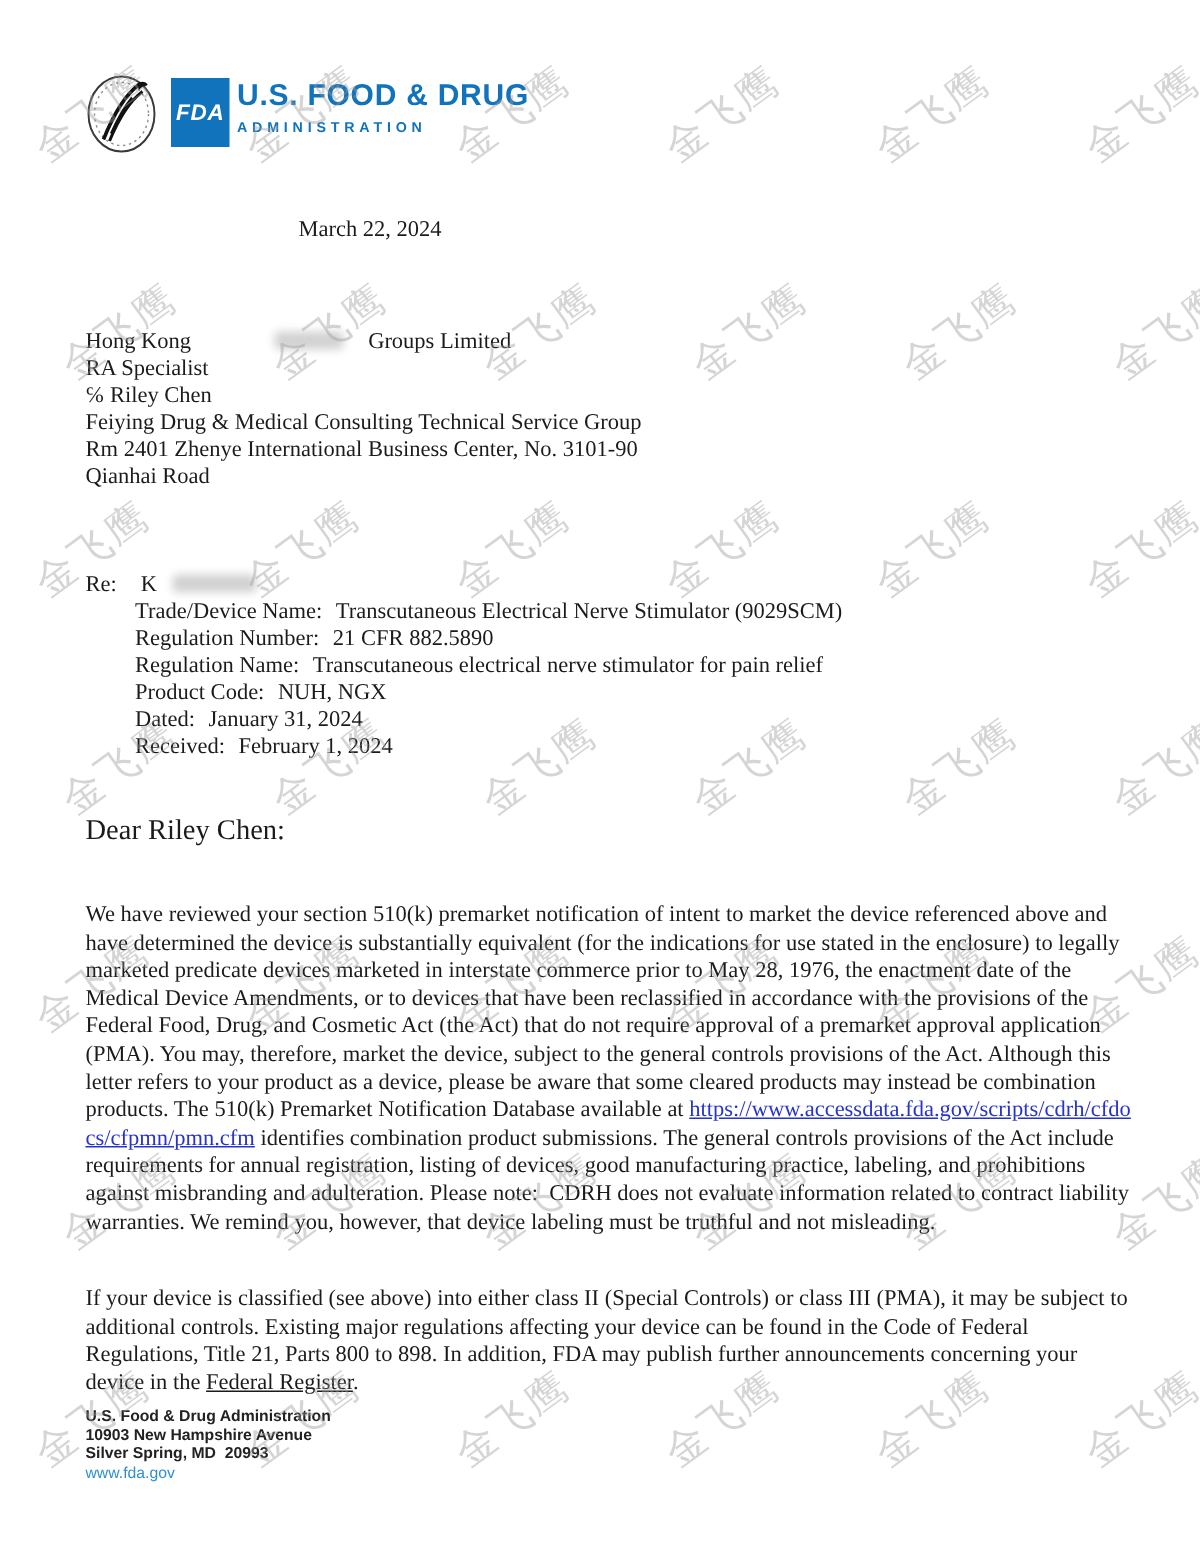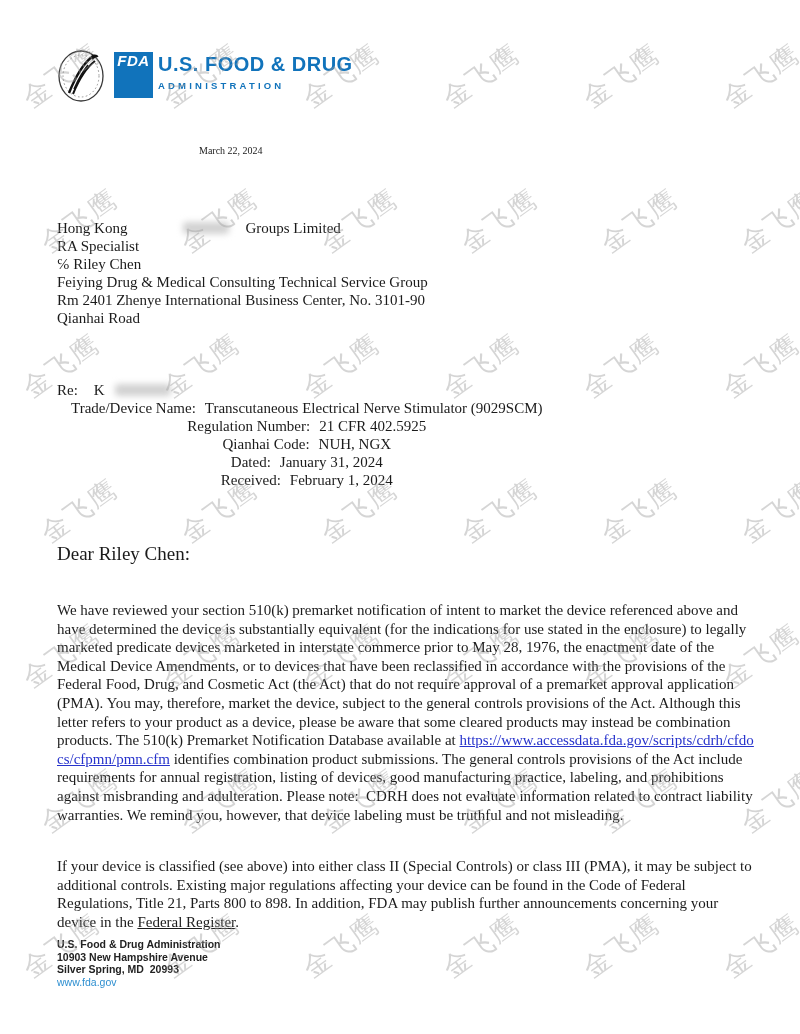--- a/index.html
+++ b/index.html
@@ -19,48 +19,48 @@
   .letterhead { position: absolute; left: 57px; top: 46px; width: 400px; height: 70px; }
   .hhs-seal { position: absolute; left: 0; top: 2px; }
   .fda-box {
     position: absolute; left: 57px; top: 6px;
     width: 39px; height: 46px;
     background: #1173bb;
     color: #ffffff;
     font-family: "Liberation Sans", sans-serif;
     font-weight: bold; font-style: italic;
     font-size: 15px;
-    display: flex; justify-content: center;
+    display: flex; align-items: center; justify-content: center;
     letter-spacing: 0.5px;
   }
   .fda-wordmark { position: absolute; left: 101px; top: 7px; font-family: "Liberation Sans", sans-serif; color: #1173bb; }
   .fda-wordmark .t1 { font-size: 20px; font-weight: bold; letter-spacing: 0.5px; white-space: nowrap; }
   .fda-wordmark .t2 { font-size: 9.5px; font-weight: bold; letter-spacing: 3.2px; margin-top: 4px; white-space: nowrap; }
 
   
-  .date-line { position: absolute; left: 199px; top: 145px; font-size: 10px; }
+  .date-line { position: absolute; left: 199px; top: 145px; font-size: 15px; }
 
   .address { position: absolute; left: 57px; top: 219px; font-size: 15px; line-height: 18px; }
   .address .line { white-space: pre-wrap; }
 
   .redact {
     display: inline-block;
     height: 12px;
     background: #d2d2d2;
     filter: blur(3px);
     border-radius: 3px;
     vertical-align: -1px;
   }
   .redact.company { width: 46px; margin-left: 56px; margin-right: 16px; }
   .redact.knumber { width: 56px; margin-left: 10px; }
 
   .re-section { position: absolute; left: 57px; top: 381px; font-size: 15px; line-height: 18px; }
   .re-head { white-space: pre-wrap; }
   .re-head .re-label { margin-right: 16px; }
-  .re-items { margin-left: 14px; text-align: center; }
+  .re-items { margin-left: 33px; }
   .re-item { white-space: pre-wrap; }
   .re-item .lbl { margin-right: 9px; }
 
   .salutation { position: absolute; left: 57px; top: 543px; font-size: 19px; }
 
   .para {
     position: absolute; left: 57px; width: 697px;
     font-size: 15px; line-height: 18.6px;
     white-space: pre-wrap;
     text-align: left;
@@ -120,22 +120,23 @@
     <div class="line">℅ Riley Chen</div>
     <div class="line">Feiying Drug &amp; Medical Consulting Technical Service Group</div>
     <div class="line">Rm 2401 Zhenye International Business Center, No. 3101-90</div>
     <div class="line">Qianhai Road</div>
   </div>
 
   <div class="re-section">
     <div class="re-head"><span class="re-label">Re:</span><span>K</span><span class="redact knumber"></span></div>
     <div class="re-items">
       <div class="re-item"><span class="lbl">Trade/Device Name:</span><span>Transcutaneous Electrical Nerve Stimulator (9029SCM)</span></div>
-      <div class="re-item"><span class="lbl">Regulation Number:</span><span>21 CFR 402.5925</span></div>
-      <div class="re-item"><span class="lbl">Qianhai Code:</span><span>NUH, NGX</span></div>
+      <div class="re-item"><span class="lbl">Regulation Number:</span><span>21 CFR 882.5890</span></div>
+      <div class="re-item"><span class="lbl">Regulation Name:</span><span>Transcutaneous electrical nerve stimulator for pain relief</span></div>
+      <div class="re-item"><span class="lbl">Product Code:</span><span>NUH, NGX</span></div>
       <div class="re-item"><span class="lbl">Dated:</span><span>January 31, 2024</span></div>
       <div class="re-item"><span class="lbl">Received:</span><span>February 1, 2024</span></div>
     </div>
   </div>
 
   <div class="salutation">Dear Riley Chen:</div>
 
   <p class="para p1"><span>We have reviewed your section 510(k) premarket notification of intent to market the device referenced above and have determined the device is substantially equivalent (for the indications for use stated in the enclosure) to legally marketed predicate devices marketed in interstate commerce prior to May 28, 1976, the enactment date of the Medical Device Amendments, or to devices that have been reclassified in accordance with the provisions of the Federal Food, Drug, and Cosmetic Act (the Act) that do not require approval of a premarket approval application (PMA). You may, therefore, market the device, subject to the general controls provisions of the Act. Although this letter refers to your product as a device, please be aware that some cleared products may instead be combination products. The 510(k) Premarket Notification Database available at </span><a class="doclink">https://www.accessdata.fda.gov/scripts/cdrh/cfdocs/cfpmn/pmn.cfm</a><span> identifies combination product submissions. The general controls provisions of the Act include requirements for annual registration, listing of devices, good manufacturing practice, labeling, and prohibitions against misbranding and adulteration. Please note:  CDRH does not evaluate information related to contract liability warranties. We remind you, however, that device labeling must be truthful and not misleading.</span></p>
 
   <p class="para p2"><span>If your device is classified (see above) into either class II (Special Controls) or class III (PMA), it may be subject to additional controls. Existing major regulations affecting your device can be found in the Code of Federal Regulations, Title 21, Parts 800 to 898. In addition, FDA may publish further announcements concerning your device in the </span><span class="u">Federal Register</span><span>.</span></p>

